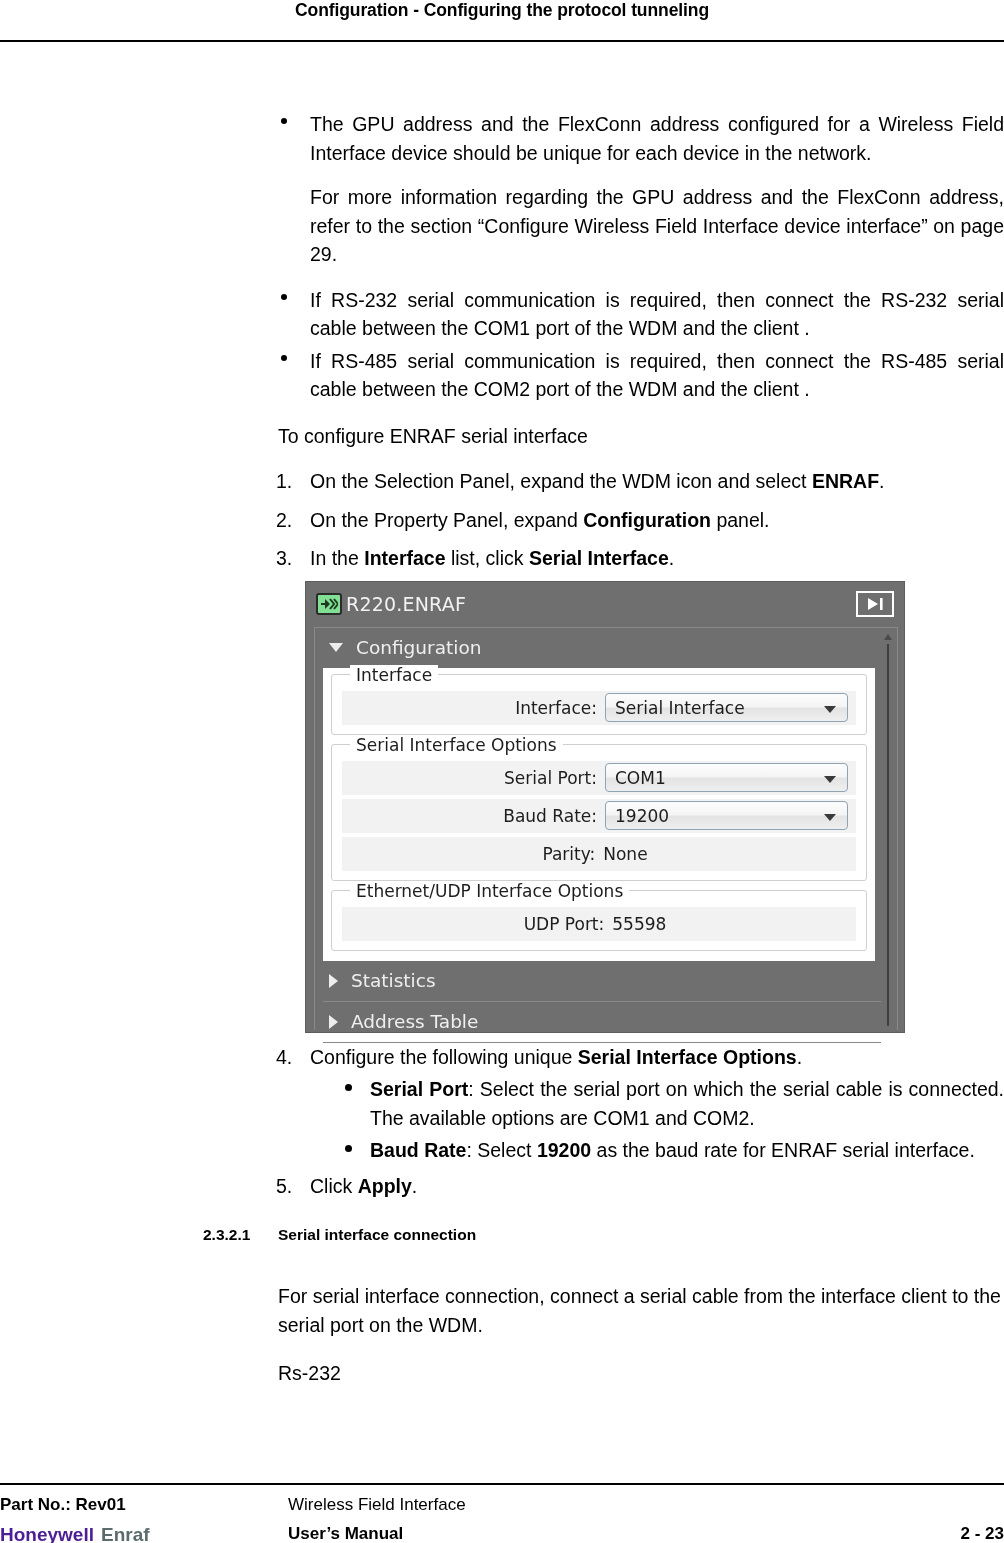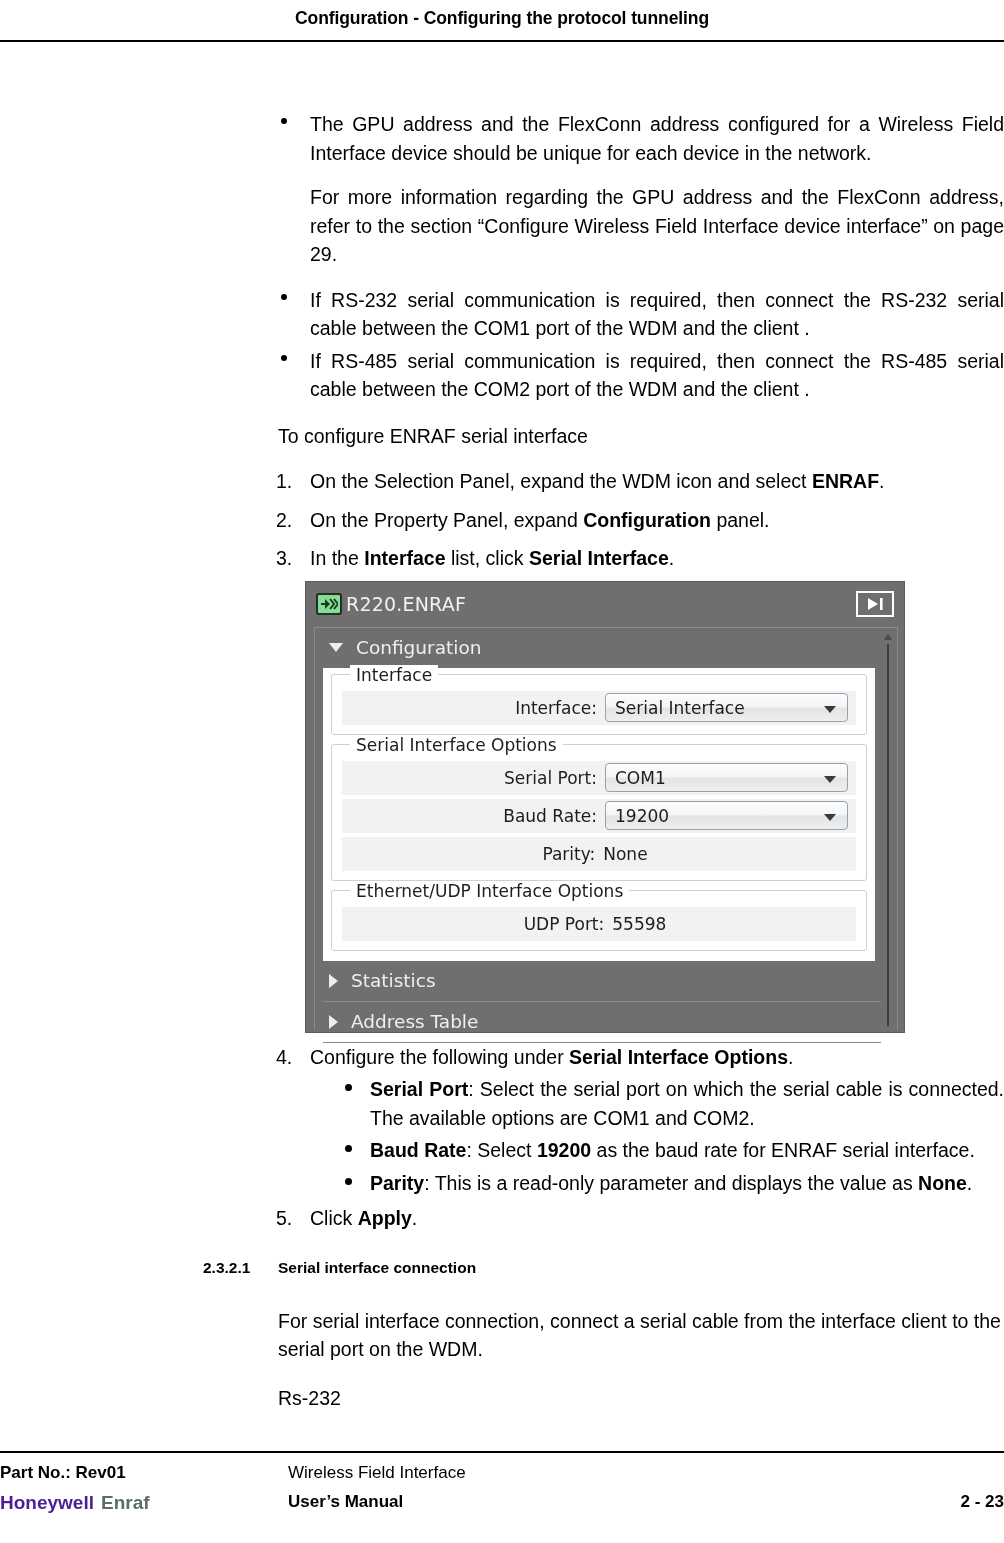--- a/index.html
+++ b/index.html
@@ -19,21 +19,20 @@
   .page-header {
     position: absolute;
     top: 0; left: 0; right: 0;
     height: 46px;
   }
   .page-header .hdr-title {
     text-align: center;
     font-size: 17.5px;
     font-weight: bold;
     letter-spacing: -0.1px;
-    padding-top: 8px;
   }
   .hdr-rule {
     position: absolute;
     left: 0; right: 0; top: 40px;
     border-top: 2px solid #000;
   }
 
   
   .content {
     position: absolute;
@@ -308,21 +307,21 @@
     left: 278px; top: 0;
     font-size: 15.5px;
     font-weight: bold;
   }
 
   
   .page-footer {
     position: absolute;
     left: 0; right: 0;
     bottom: 0;
-    height: 92px;
+    height: 60px;
     padding-left: 21px;
   }
   .ftr-rule {
     position: absolute;
     left: 0; right: 0; top: 0;
     border-top: 2px solid #000;
   }
   .ftr-partno {
     position: absolute;
     left: 0; top: 12px;
@@ -488,47 +487,43 @@
         <span class="tri-right"></span>
         <span>Address Table</span>
       </div>
       <div class="collapsed-row"></div>
 
     </div>
   </div>
 
   <div class="step" style="margin-top:10px; margin-bottom:4px;">
     <span class="num">4.</span>
-    <div class="stxt"><span>Configure the following under </span><span style="font-weight: bold;">Serial Interface Options</span><span>.</span></div>
+    <div class="stxt"><span>Configure the following unique </span><span style="font-weight: bold;">Serial Interface Options</span><span>.</span></div>
   </div>
 
   <div class="sub-bullet">
     <span class="dot"></span>
     <div class="txt"><span style="font-weight: bold;">Serial Port</span><span>: Select the serial port on which the serial cable is connected. The available options are COM1 and COM2.</span></div>
   </div>
   <div class="sub-bullet" style="margin-top:4px;">
     <span class="dot"></span>
     <div class="txt"><span style="font-weight: bold;">Baud Rate</span><span>: Select </span><span style="font-weight: bold;">19200</span><span> as the baud rate for ENRAF serial interface.</span></div>
   </div>
-  <div class="sub-bullet" style="margin-top:4px;">
-    <span class="dot"></span>
-    <div class="txt"><span style="font-weight: bold;">Parity</span><span>: This is a read-only parameter and displays the value as </span><span style="font-weight: bold;">None</span><span>.</span></div>
-  </div>
 
   <div class="step" style="margin-top:7px; margin-bottom:0;">
     <span class="num">5.</span>
     <div class="stxt"><span>Click </span><span style="font-weight: bold; text-align: center;">Apply</span><span>.</span></div>
   </div>
 
   <div class="sec-head">
     <span class="sec-num">2.3.2.1</span>
     <span class="sec-title">Serial interface connection</span>
   </div>
 
-  <div class="para left" style="margin-top:22px; margin-left:278px; width:726px;">For serial interface connection, connect a serial cable from the interface client to the serial port on the WDM.</div>
+  <div class="para left" style="margin-top:30px; margin-left:278px; width:726px;">For serial interface connection, connect a serial cable from the interface client to the serial port on the WDM.</div>
 
   <div class="para left" style="margin-top:20px; margin-left:278px;">Rs-232</div>
 
 </div>
 
 <div class="page-footer">
   <div class="ftr-rule"></div>
   <div class="ftr-partno">Part No.: Rev01</div>
   <div class="ftr-logo">
     <span class="hw">Honeywell</span><span class="en">Enraf</span>

